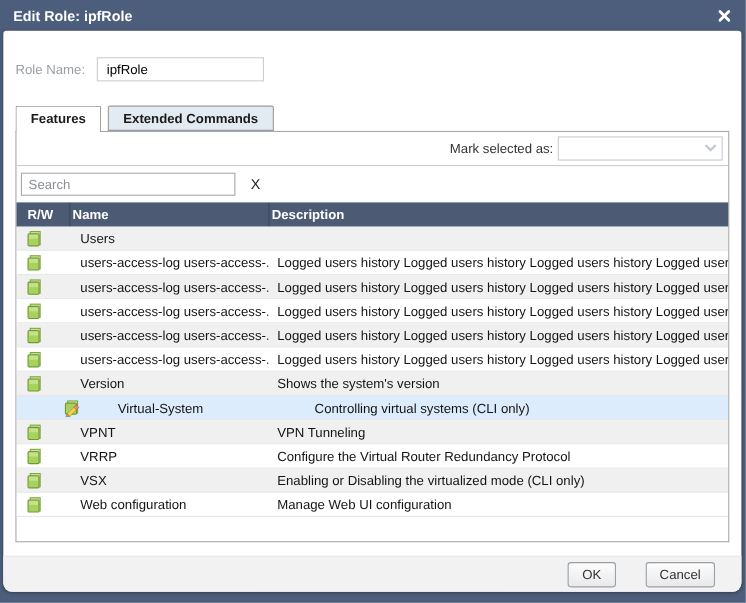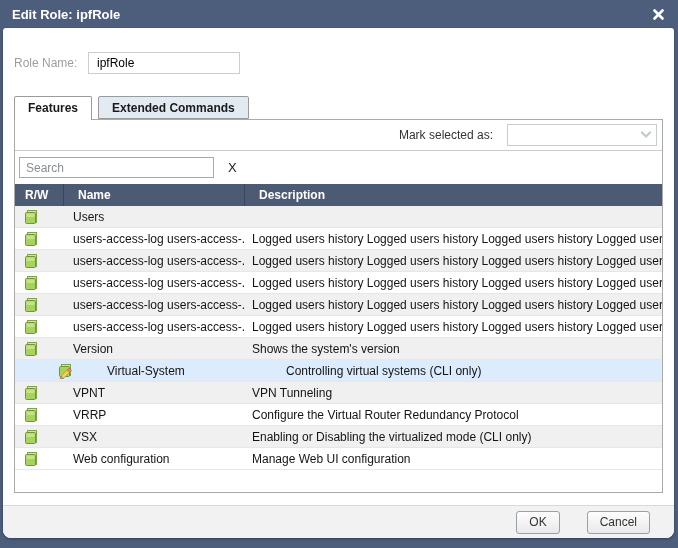--- a/index.html
+++ b/index.html
@@ -41,21 +41,21 @@
   }
   .tab.active { background:#fff; height:24px; margin-bottom:-1px; border-bottom:none; }
   
   .panel {
     border:1px solid #a9a9a9; height:374px; position:relative; z-index:1;
     background:#fff; display:flex; flex-direction:column;
   }
   .toolbar {
     height:31px; flex:0 0 31px; border-bottom:1px solid #ccc;
     display:flex; align-items:center; justify-content:flex-end;
-    padding-right:5px; gap:14px;
+    padding-right:5px; gap:4px;
   }
   .mark-label { font-size:12px; color:#333; }
   .select-box {
     width:150px; height:22px; border:1px solid #c6ccd2; background:#fff;
     display:flex; align-items:center; justify-content:space-between;
     padding:0 4px 0 6px; cursor:default;
   }
   .select-value { font-size:12px; color:#333; }
   .search-row { height:33px; flex:0 0 33px; display:flex; align-items:center; padding-left:4px; }
   .search-input {
@@ -63,21 +63,21 @@
     font-family:inherit; font-size:12px; color:#8b5cf6; outline:none;
   }
   .search-input::placeholder { color:#8a8f94; opacity:1; }
   .clear-x { font-size:13px; color:#222; margin-left:14px; cursor:pointer; }
   
   .thead {
     height:22px; flex:0 0 22px; background:#4c5b73; color:#fff;
     display:grid; grid-template-columns:48px 181px 1fr; align-items:center;
     font-size:12px; font-weight:bold;
   }
-  .thead .hcell { padding-left:14px; height:22px; line-height:22px; }
+  .thead .hcell { padding-left:2px; height:22px; line-height:22px; }
   .thead .hcell + .hcell { border-left:1px solid rgba(0,0,0,.22); }
   .thead .hcell:first-child { padding-left:10px; }
   .tbody { flex:1 1 auto; overflow:hidden; }
   .trow {
     display:grid; grid-template-columns:48px 181px 1fr; align-items:center;
     height:22px; border-bottom:1px solid #e7e7e7; font-size:12px; color:#141414;
     cursor:default;
   }
   .trow.odd { background:#f0f0f0; }
   .trow.even { background:#fff; }

